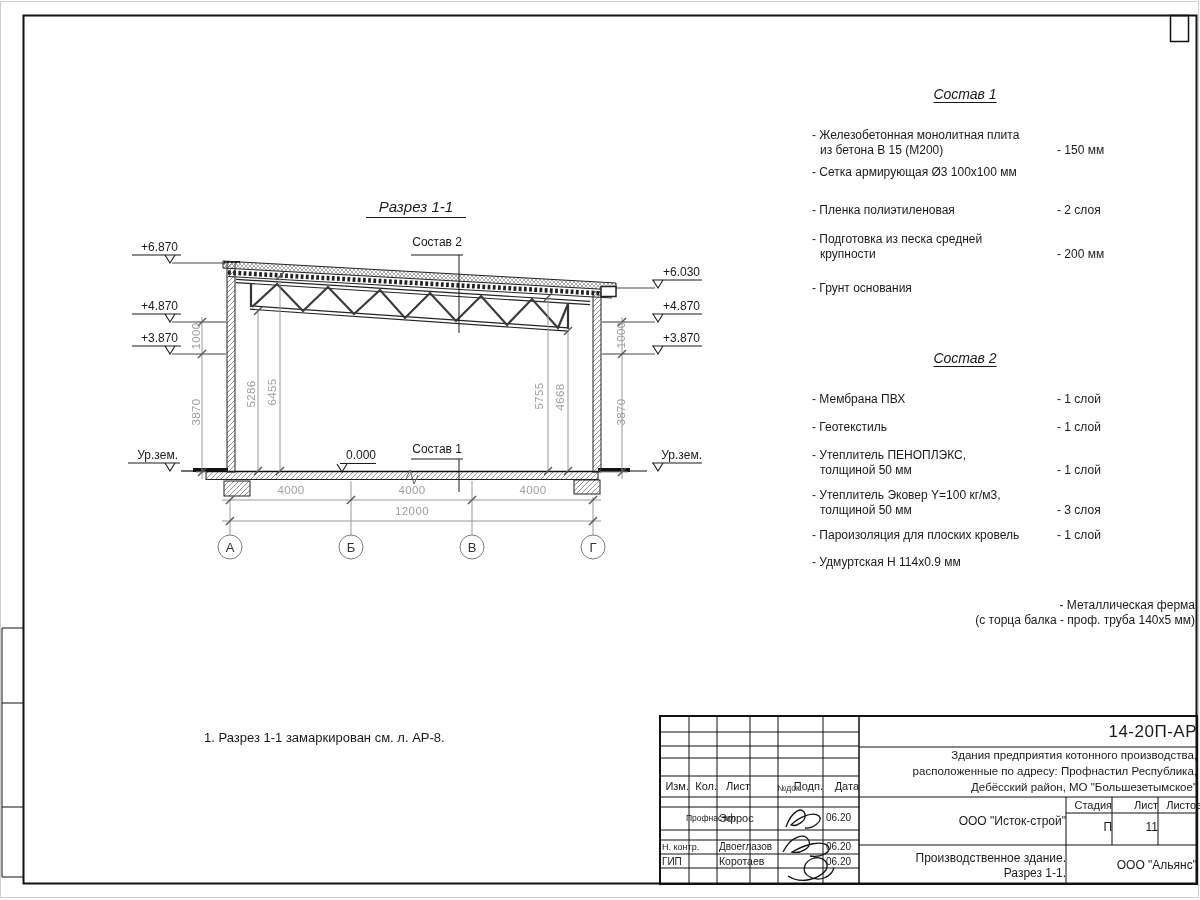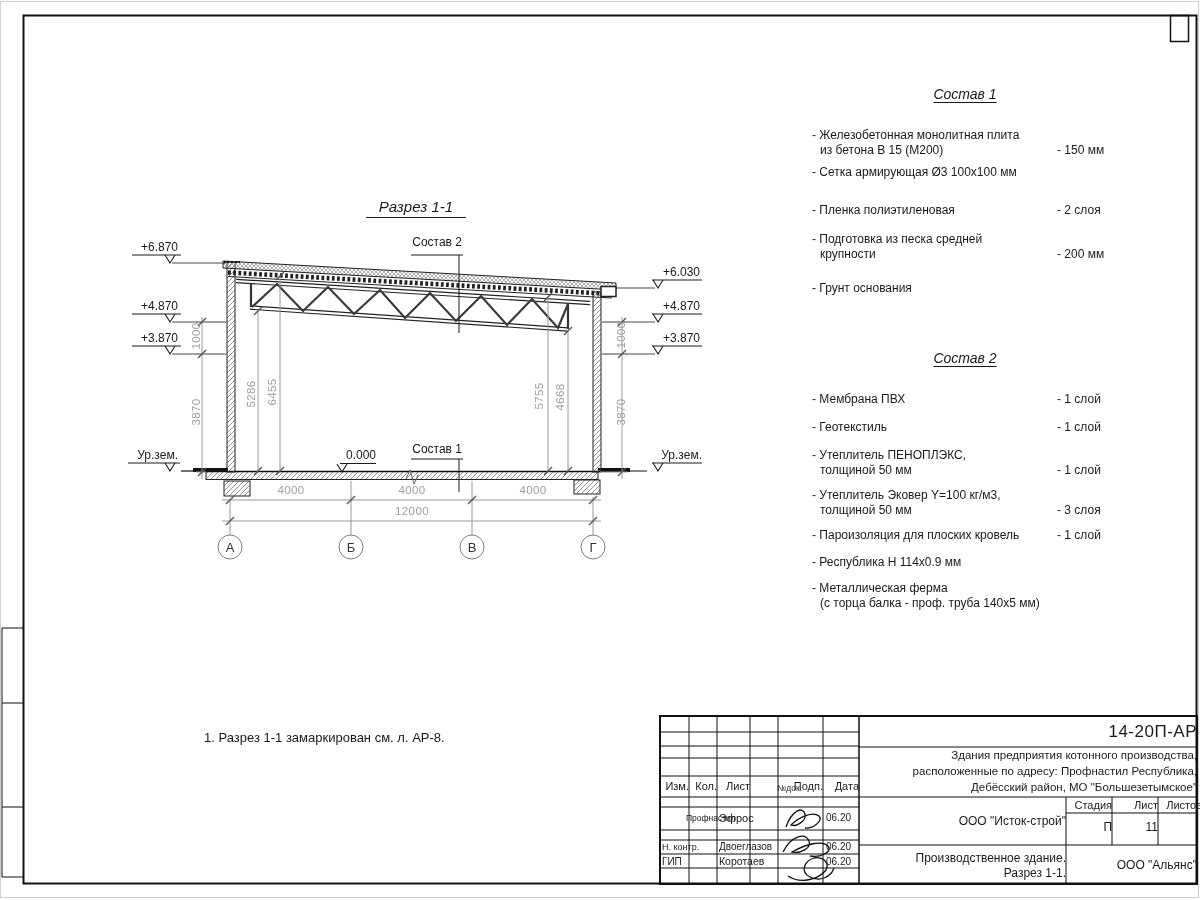--- a/index.html
+++ b/index.html
@@ -304,25 +304,25 @@
       <span class="t1">- Утеплитель Эковер Y=100 кг/м3,</span>
       <span class="t2">толщиной 50 мм</span>
       <span class="val">- 3 слоя</span>
     </div>
     <div class="li" style="top:178px;">
       <span class="t1">- Пароизоляция для плоских кровель</span>
       
       <span class="val">- 1 слой</span>
     </div>
     <div class="li" style="top:205px;">
-      <span class="t1">- Республика Н 114х0.9 мм</span>
+      <span class="t1">- Удмуртская Н 114х0.9 мм</span>
       
       <span class="val"></span>
     </div>
-    <div class="li" style="top:231px;">
+    <div class="li" style="top:248px;text-align:right;">
       <span class="t1">- Металлическая ферма</span>
       <span class="t2">(с торца балка - проф. труба 140х5 мм)</span>
       <span class="val"></span>
     </div>
   </div>
 
   <div class="t note" style="left:204px;top:730px;">1. Разрез 1-1 замаркирован см. л. АР-8.</div>
 
   <div class="t tb-doc c" style="left:859px;top:722px;width:338px;">14-20П-АР</div>
   <div class="t tb-proj c" style="left:859px;top:749px;width:338px;">Здания предприятия котонного производства,</div>

